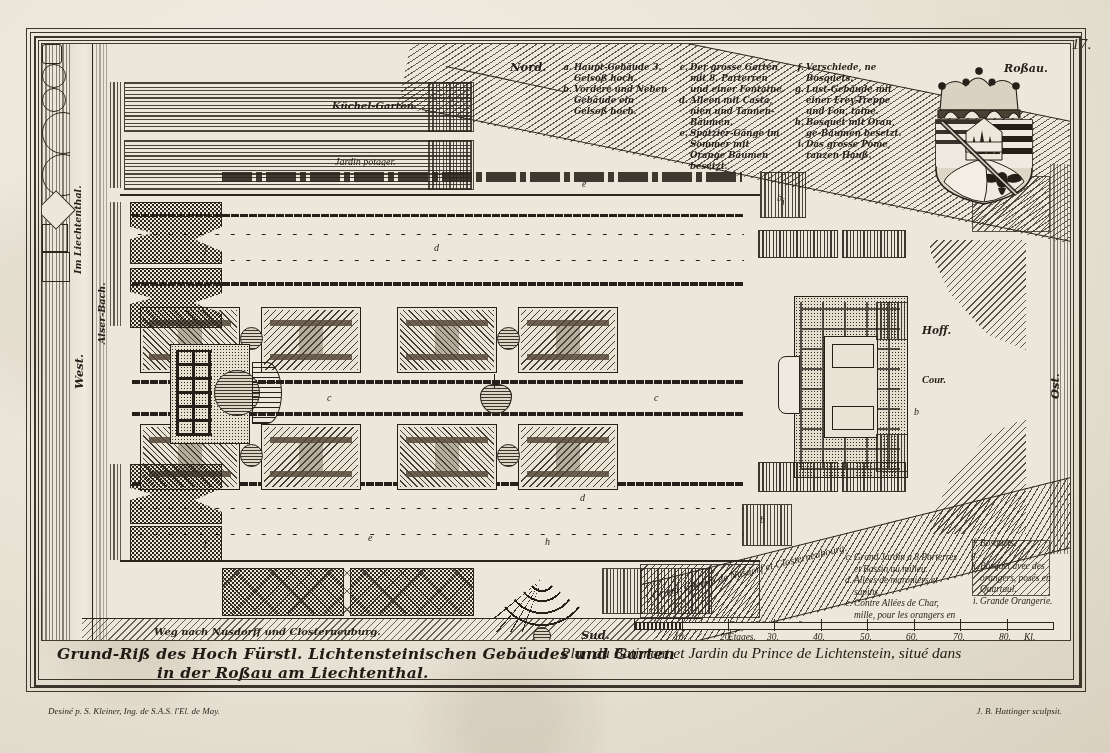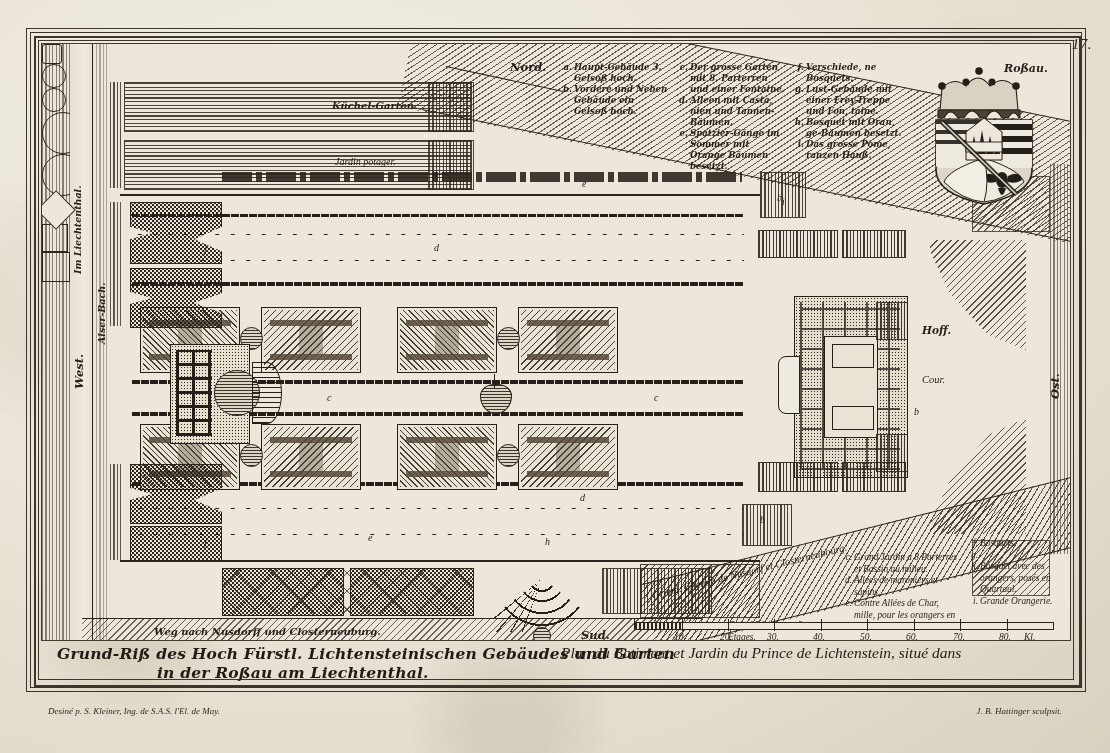--- a/index.html
+++ b/index.html
@@ -325,21 +325,21 @@
     <div class="lbl frak" style="left:468px;top:16px;font-size:11.5px;">Nord.</div>
     <div class="lbl frak" style="left:539px;top:584px;font-size:11.5px;">Sud.</div>
     <div class="lbl frak vert" style="left:30px;top:345px;font-size:11.5px;transform:rotate(-90deg);">West.</div>
     <div class="lbl frak vert" style="left:1006px;top:355px;font-size:11.5px;transform:rotate(-90deg);">Ost.</div>
     <div class="lbl frak" style="left:962px;top:18px;font-size:11px;">Roßau.</div>
     <div class="lbl frak vert" style="left:30px;top:230px;font-size:9.5px;transform:rotate(-90deg);">Im Liechtenthal.</div>
     <div class="lbl frak vert" style="left:54px;top:300px;font-size:9.5px;transform:rotate(-90deg);">Alser-Bach.</div>
     <div class="lbl frak" style="left:112px;top:582px;font-size:10px;">Weg nach Nusdorff und Closterneuburg.</div>
     <div class="lbl cur" style="left:610px;top:546px;font-size:10.5px;transform:rotate(-14deg);transform-origin:0 50%;">Grand. Chemin de Nusdorf et Closterneubourg.</div>
     <div class="lbl frak" style="left:880px;top:280px;font-size:10.5px;">Hoff.</div>
-    <div class="lbl cur" style="left:880px;top:330px;font-size:10.5px;">Cour.</div>
+    <div class="lbl cur" style="left:880px;top:330px;font-size:10.5px;font-weight:bold;">Cour.</div>
 
     <div style="position:absolute;left:878px;top:18px;width:130px;height:145px;">
       <svg viewBox="0 0 130 145" width="130" height="145">
 
         <g stroke="#241f18" stroke-width="1.1" fill="#d9d2c2">
           <path d="M20 48 L22 26 Q34 14 46 24 Q58 8 70 24 Q84 12 96 26 L98 48 Z"></path>
           <path d="M18 48 h82 v8 h-82 z" fill="#4a4033"></path>
           <circle cx="22" cy="24" r="3.2" fill="#241f18"></circle>
           <circle cx="46" cy="20" r="3" fill="#241f18"></circle>
           <circle cx="59" cy="9" r="3.2" fill="#241f18"></circle>

